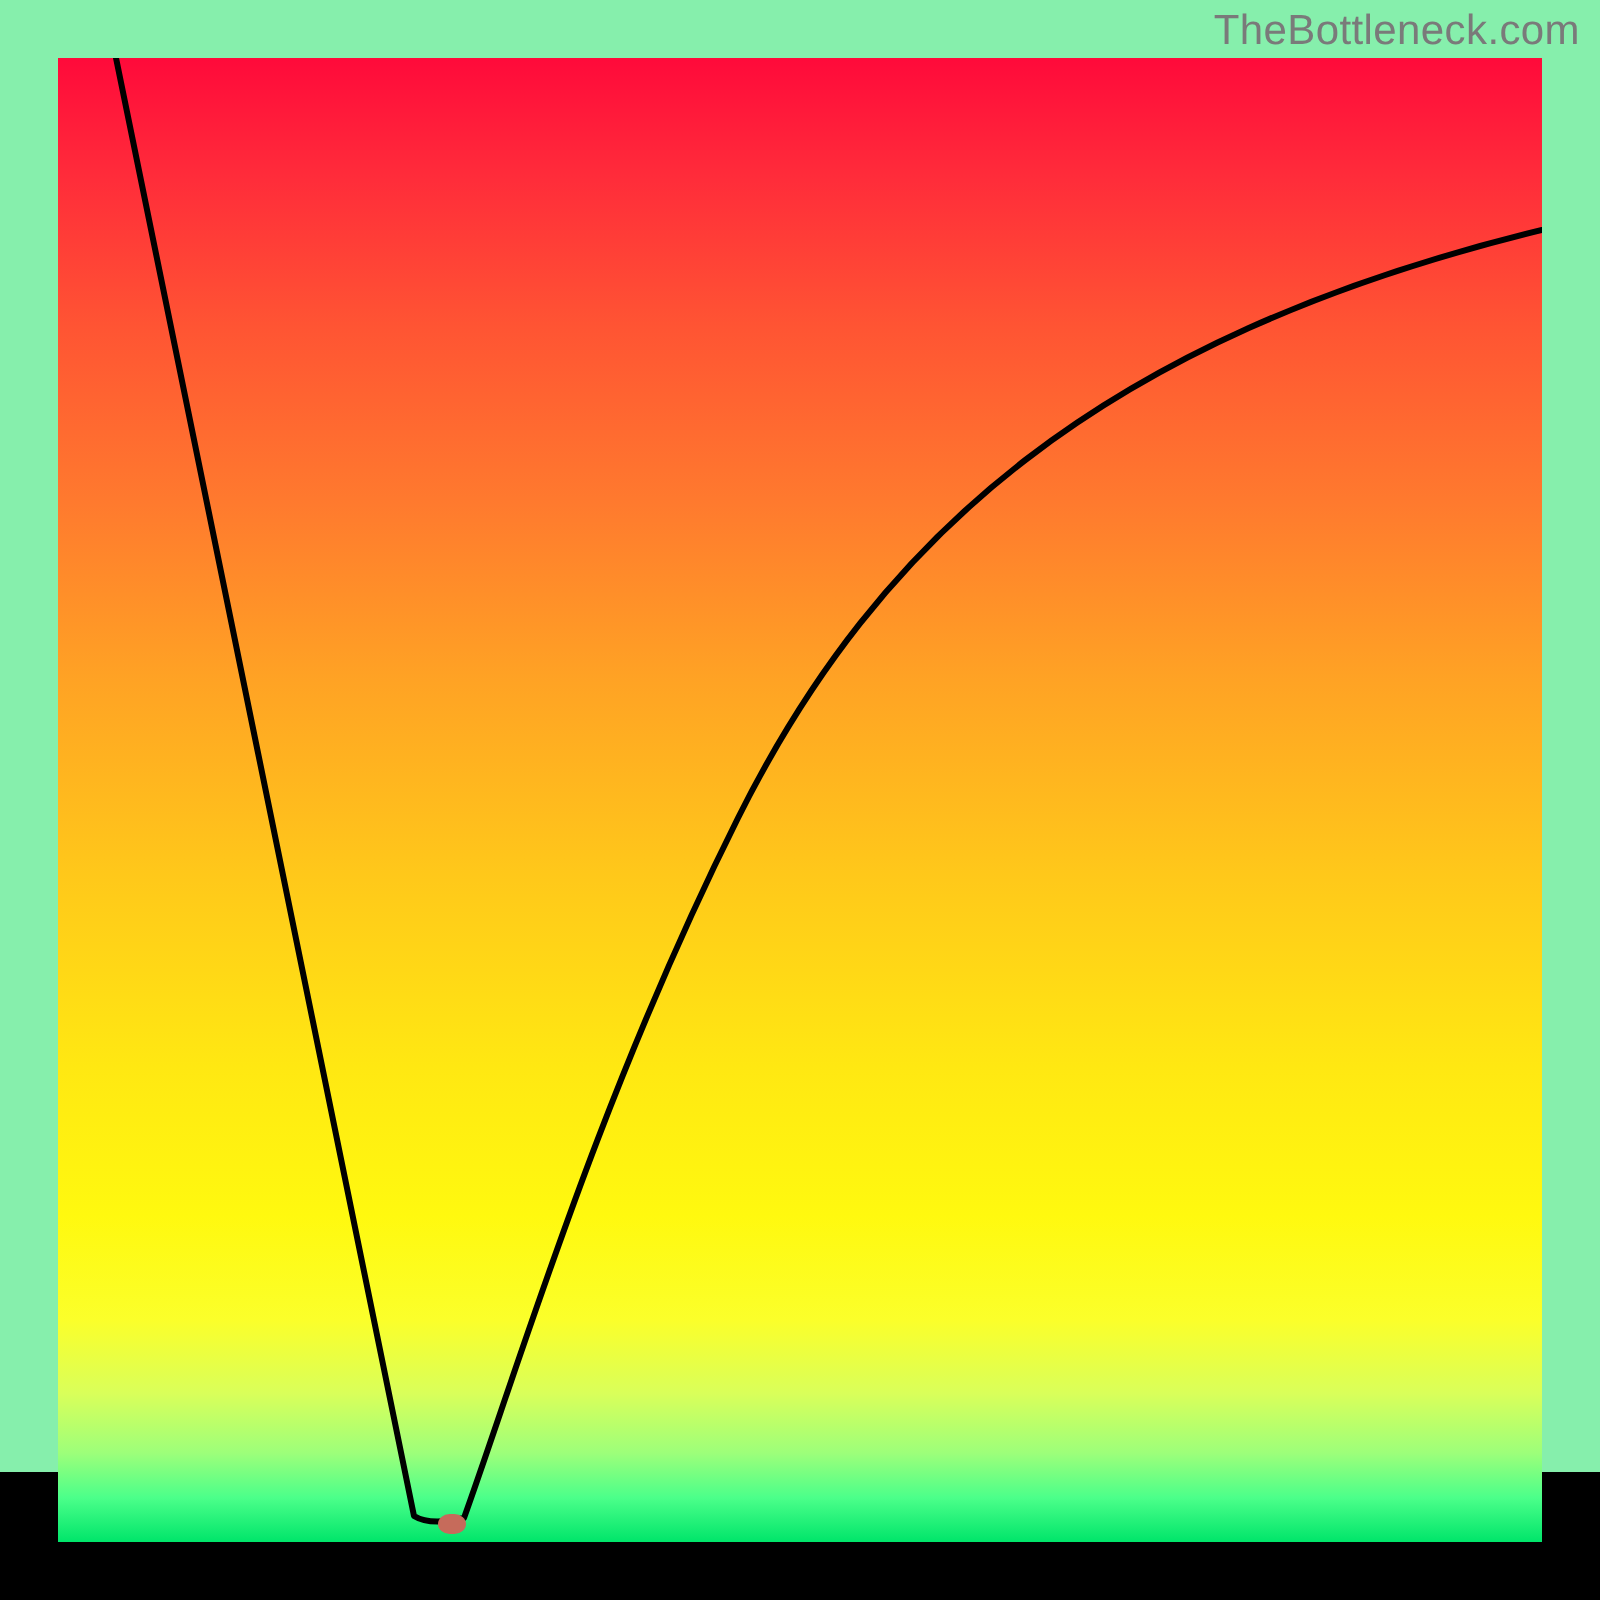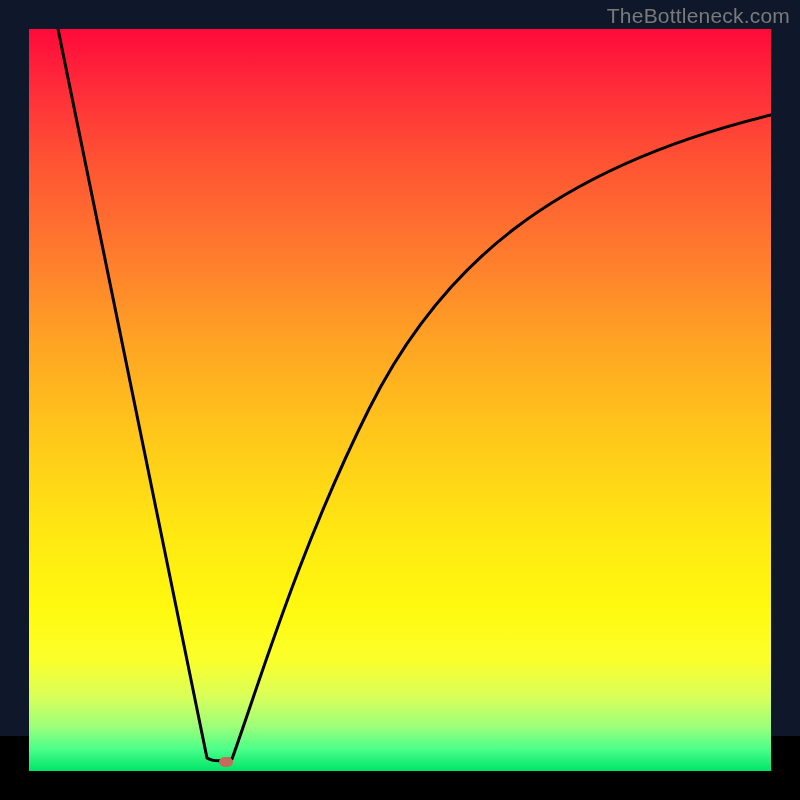--- a/index.html
+++ b/index.html
@@ -8,21 +8,21 @@
     width: 800px;
     height: 800px;
     overflow: hidden;
     font-family: Arial, Helvetica, sans-serif;
     background: #000;
   }
   .frame {
     position: relative;
     width: 800px;
     height: 736px;
-    background: #0f172a;
+    background: #86efac;
     box-sizing: border-box;
   }
   .plot-area {
     position: absolute;
     left: 29px;
     top: 29px;
     width: 742px;
     height: 742px;
     
     background: linear-gradient(to bottom,

